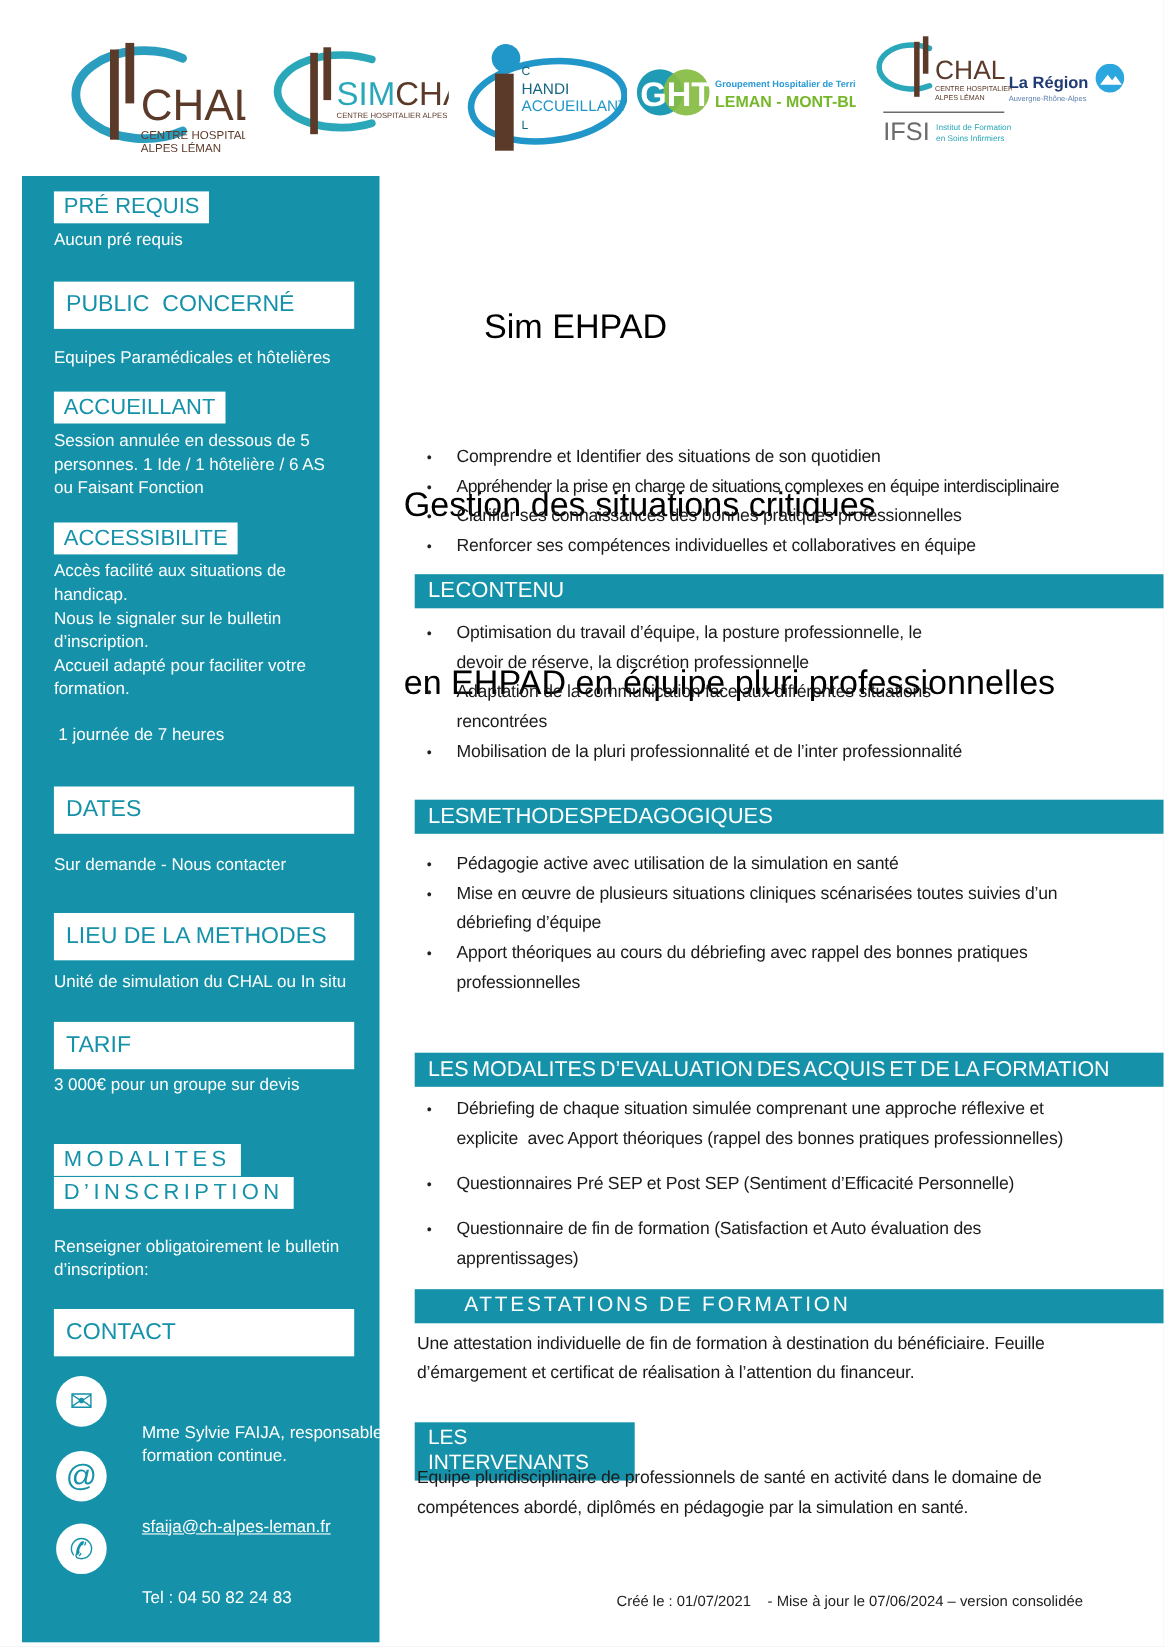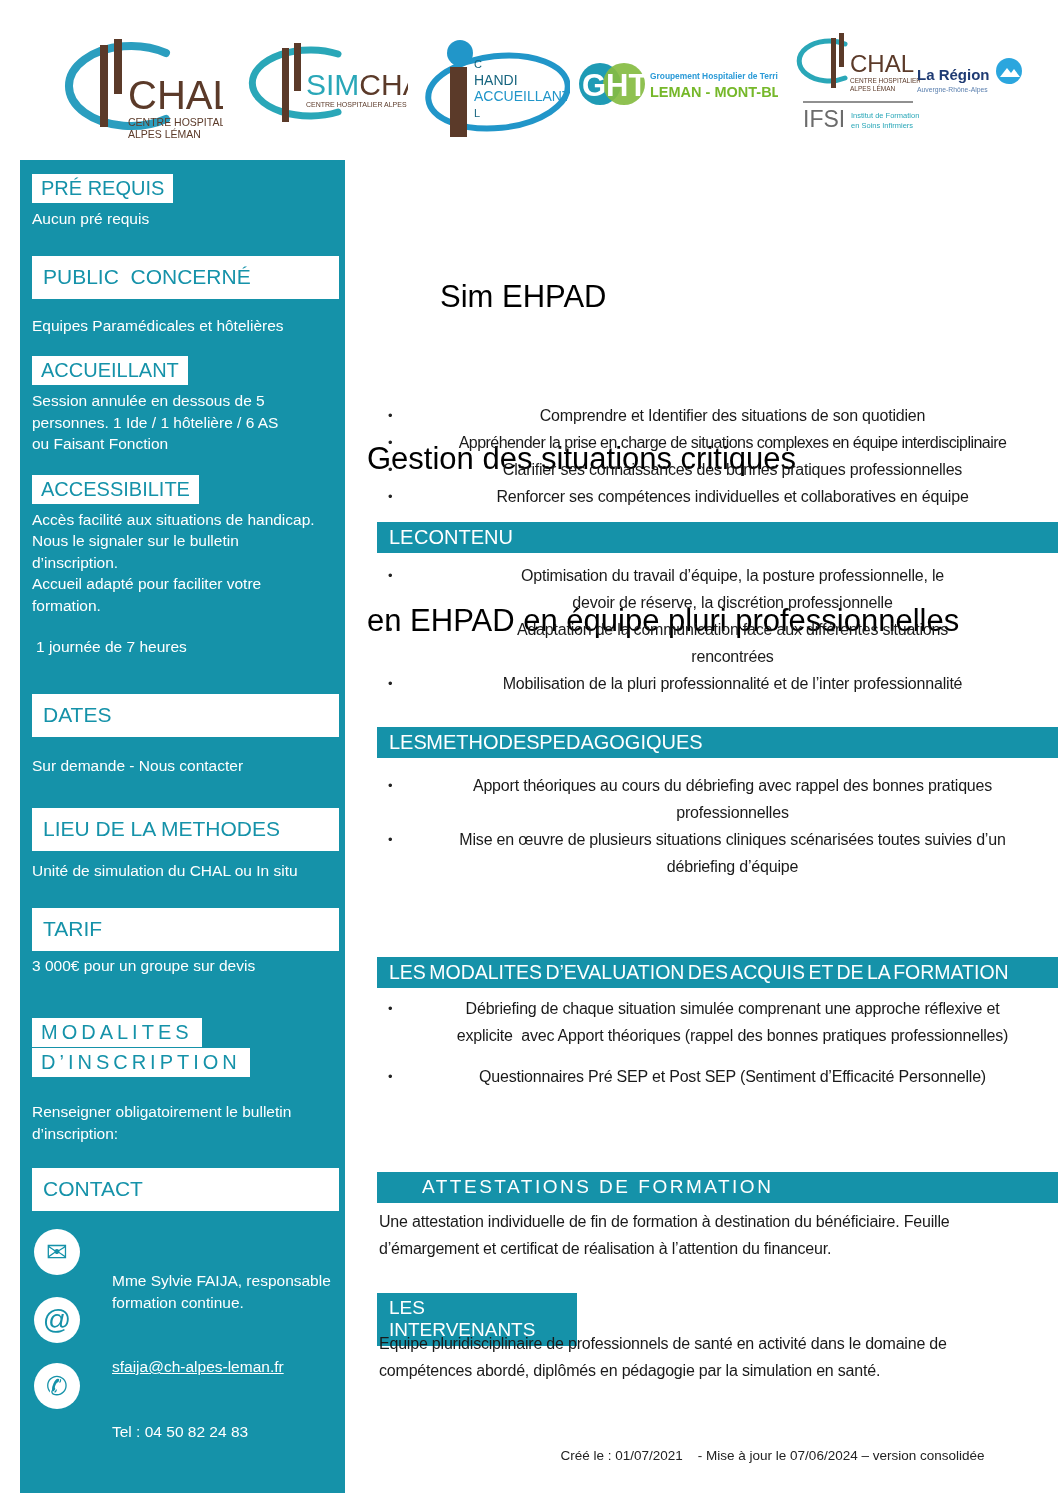--- a/index.html
+++ b/index.html
@@ -9,21 +9,21 @@
     font-family:"Liberation Sans", sans-serif; color:#1a1a1a;
   }
   
   .logo { position:absolute; }
   .logo svg text { font-family:"Liberation Sans", sans-serif; }
 
   
   .sidebar {
     position:absolute; left:20px; top:160px; width:325px; height:1333px;
     background:#1592A9; color:#fff; box-sizing:border-box;
-    padding:14px 12px; font-size:15.5px; line-height:21.5px;
+    padding:14px 29px; font-size:15.5px; line-height:21.5px;
   }
   .sb-tag {
     display:table; background:#fff; color:#1592A9;
     font-size:20px; line-height:26px; padding:1px 9px 2px;
     white-space:pre-wrap; font-weight:500;
   }
   .sb-banner {
     display:block; background:#fff; color:#1592A9;
     font-size:21px; line-height:27px; padding:7px 11px 9px;
     margin-right:-6px; white-space:pre-wrap; font-weight:500;
@@ -52,21 +52,21 @@
     background:#1592A9; color:#fff; font-size:20px; line-height:22px;
     padding:4px 6px 5px 12px; white-space:pre-wrap;
   }
   .ws-tight { word-spacing:-5px; }
   .ws-tighter { word-spacing:-6px; }
   .ws-mid { word-spacing:-2px; font-size:19.5px; }
   .ls-bar { letter-spacing:2.5px; font-size:19px;padding-left:45px; }
   .bar-short { right:auto; width:200px; font-size:19px; }
   .m-list {
     position:absolute; left:385px; width:665px; margin:0; padding:0; list-style:none;
-    font-size:16px; line-height:27px; letter-spacing:-0.2px;text-align:center;
+    font-size:16px; line-height:27px; letter-spacing:-0.2px;
   }
   .m-list li { position:relative; padding-left:30px; white-space:pre-wrap; }
   .m-list li::before { content:"\2022"; position:absolute; left:3px; top:0; font-size:13px; color:#222; }
   .list-spaced li { margin-bottom:14px; }
   .li-squeeze { letter-spacing:-0.55px; }
   .m-para {
     position:absolute; left:379px; width:676px; font-size:16px; line-height:27px;
     letter-spacing:-0.2px; white-space:pre-wrap;
   }
   .m-footer { position:absolute; left:500px; top:1448px; width:545px; text-align:center;
@@ -214,31 +214,34 @@
   <ul class="m-list" style="top:562px;">
     <li>Optimisation du travail d’équipe, la posture professionnelle, le
 devoir de réserve, la discrétion professionnelle</li>
     <li>Adaptation de la communication face aux différentes situations
 rencontrées</li>
     <li>Mobilisation de la pluri professionnalité et de l’inter professionnalité</li>
   </ul>
 
   <div class="m-bar ws-tighter" style="top:727px;">LES METHODES PEDAGOGIQUES</div>
   <ul class="m-list" style="top:772px;">
+    <li>Pédagogie active avec utilisation de la simulation en santé</li>
+    <li>Mise en œuvre de plusieurs situations cliniques scénarisées toutes suivies d’un
+débriefing d’équipe</li>
     <li>Apport théoriques au cours du débriefing avec rappel des bonnes pratiques
 professionnelles</li>
-    <li>Mise en œuvre de plusieurs situations cliniques scénarisées toutes suivies d’un
-débriefing d’équipe</li>
   </ul>
 
   <div class="m-bar ws-mid" style="top:957px;">LES MODALITES D’EVALUATION DES ACQUIS ET DE LA FORMATION</div>
   <ul class="m-list list-spaced" style="top:995px;">
     <li>Débriefing de chaque situation simulée comprenant une approche réflexive et
 explicite  avec Apport théoriques (rappel des bonnes pratiques professionnelles)</li>
     <li>Questionnaires Pré SEP et Post SEP (Sentiment d’Efficacité Personnelle)</li>
+    <li>Questionnaire de fin de formation (Satisfaction et Auto évaluation des
+apprentissages)</li>
   </ul>
 
   <div class="m-bar ls-bar" style="top:1172px;">ATTESTATIONS DE FORMATION</div>
   <div class="m-para" style="top:1208px;">Une attestation individuelle de fin de formation à destination du bénéficiaire. Feuille
 d’émargement et certificat de réalisation à l’attention du financeur.</div>
 
   <div class="m-bar bar-short" style="top:1293px;">LES  INTERVENANTS</div>
   <div class="m-para" style="top:1330px;">Equipe pluridisciplinaire de professionnels de santé en activité dans le domaine de
 compétences abordé, diplômés en pédagogie par la simulation en santé.</div>
 

